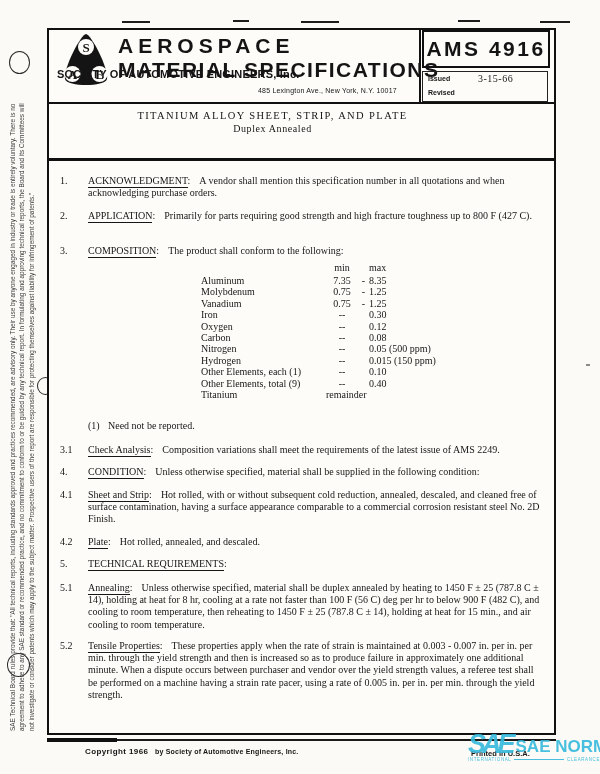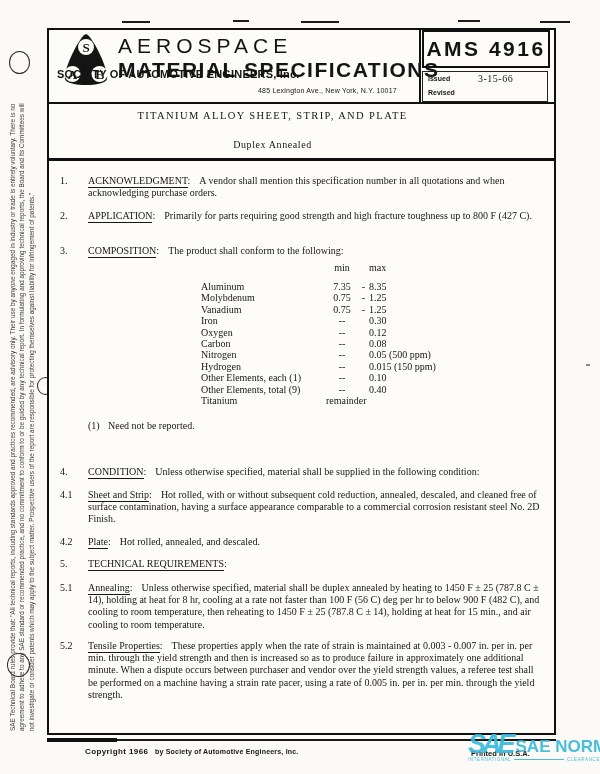--- a/index.html
+++ b/index.html
@@ -8,48 +8,48 @@
 
   
   .frame{position:absolute;left:47px;top:28px;width:509px;height:707px;border:2px solid #101010;box-sizing:border-box;background:#fdfcf9;}
   .hdr-divider{position:absolute;left:47px;top:102px;width:509px;height:2px;background:#101010;}
   .hdr-vline{position:absolute;left:419px;top:28px;width:2px;height:76px;background:#101010;}
   .title-rule{position:absolute;left:47px;top:158px;width:509px;height:3px;background:#101010;}
   .bottom-smear{position:absolute;left:47px;top:739px;width:509px;height:2px;background:#1a1a1a;}
   .bottom-smear2{position:absolute;left:47px;top:738px;width:70px;height:4px;background:#101010;}
 
   
-  .brand-t1{position:absolute;left:118px;top:34px;font-family:"Liberation Sans",sans-serif;font-weight:normal;font-size:21px;letter-spacing:5px;color:#141414;text-align:right;}
+  .brand-t1{position:absolute;left:118px;top:34px;font-family:"Liberation Sans",sans-serif;font-weight:bold;font-size:21px;letter-spacing:5px;color:#141414;text-align:right;}
   .brand-t2{position:absolute;left:118px;top:58px;font-family:"Liberation Sans",sans-serif;font-weight:bold;font-size:21px;letter-spacing:1.5px;color:#141414;}
   .society{position:absolute;left:57px;top:68px;font-family:"Liberation Sans",sans-serif;font-weight:bold;font-size:11px;letter-spacing:.2px;}
   .address{position:absolute;left:258px;top:87px;font-family:"Liberation Sans",sans-serif;font-size:7px;letter-spacing:.2px;}
   .logo{position:absolute;left:58px;top:33px;width:56px;height:60px;}
   .ams-box{position:absolute;left:422px;top:30px;width:128px;height:38px;border:2.5px solid #101010;box-sizing:border-box;display:flex;align-items:center;justify-content:center;font-family:"Liberation Sans",sans-serif;font-weight:bold;font-size:21px;letter-spacing:2.5px;color:#141414;}
   .issued-box{position:absolute;left:422px;top:71px;width:126px;height:31px;border:1.5px solid #222;box-sizing:border-box;}
   .iss-label{position:absolute;left:428px;top:75px;font-family:"Liberation Sans",sans-serif;font-weight:bold;font-size:7px;}
   .iss-value{position:absolute;left:478px;top:73px;font-size:10px;letter-spacing:.5px;}
   .rev-label{position:absolute;left:428px;top:89px;font-family:"Liberation Sans",sans-serif;font-weight:bold;font-size:7px;}
 
   
   .title-block{position:absolute;left:47px;top:110px;width:451px;text-align:center;}
   .title-l1{font-size:10.5px;letter-spacing:1.4px;}
   .title-l2{font-size:10px;letter-spacing:1px;margin-top:3px;}
-  .title-l3{font-size:10px;letter-spacing:.6px;margin-top:18px;}
+  .title-l3{font-size:10px;letter-spacing:.6px;margin-top:2px;}
 
   
   .sec{position:absolute;left:47px;width:509px;box-sizing:border-box;padding-left:41px;padding-right:14px;font-size:10px;line-height:12.2px;}
   .sec .num{position:absolute;left:13px;top:0;}
   .hd{border-bottom:1px solid #161616;padding-bottom:.5px;}
   .cl{margin-right:9px;}
   .note .nlab{position:absolute;left:41px;top:0;}
   .note{padding-left:61px;}
 
   
   .comp{position:absolute;left:201px;top:262px;font-size:10px;}
-  .comp-head{display:flex;margin-bottom:8px;}
+  .comp-head{display:flex;margin-bottom:2px;}
   .comp-head .c-el{width:125px;}
   .crow{display:flex;line-height:11.4px;}
   .c-el{width:125px;white-space:nowrap;}
   .c-mn{width:32px;text-align:center;white-space:nowrap;}
   .c-sp{width:11px;text-align:center;}
   .c-mx{white-space:nowrap;}
 
   
   .copy1{position:absolute;left:85px;top:747px;font-family:"Liberation Sans",sans-serif;font-weight:bold;font-size:8px;letter-spacing:.4px;}
   .copy2{position:absolute;left:155px;top:748px;font-family:"Liberation Sans",sans-serif;font-weight:bold;font-size:7px;letter-spacing:.2px;}
@@ -204,20 +204,23 @@
         <span class="c-mn">remainder</span>
         <span class="c-sp"></span>
         <span class="c-mx"></span>
       </div>
   </div>
 
   <div class="sec note" style="top:420px">
     <span class="nlab">(1)</span><span>Need not be reported.</span>
   </div>
 
+  <div class="sec" style="top:444px">
+    <span class="num">3.1</span><span class="hd">Check Analysis</span><span class="cl">:</span><span>Composition variations shall meet the requirements of the latest issue of AMS 2249.</span>
+  </div>
 
   <div class="sec" style="top:466px">
     <span class="num">4.</span><span class="hd">CONDITION</span><span class="cl">:</span><span>Unless otherwise specified, material shall be supplied in the following condition:</span>
   </div>
 
   <div class="sec" style="top:489px">
     <span class="num">4.1</span><span class="hd">Sheet and Strip</span><span class="cl">:</span><span>Hot rolled, with or without subsequent cold reduction, annealed, descaled, and cleaned free of surface contamination, having a surface appearance comparable to a commercial corrosion resistant steel No. 2D Finish.</span>
   </div>
 
   <div class="sec" style="top:536px">

